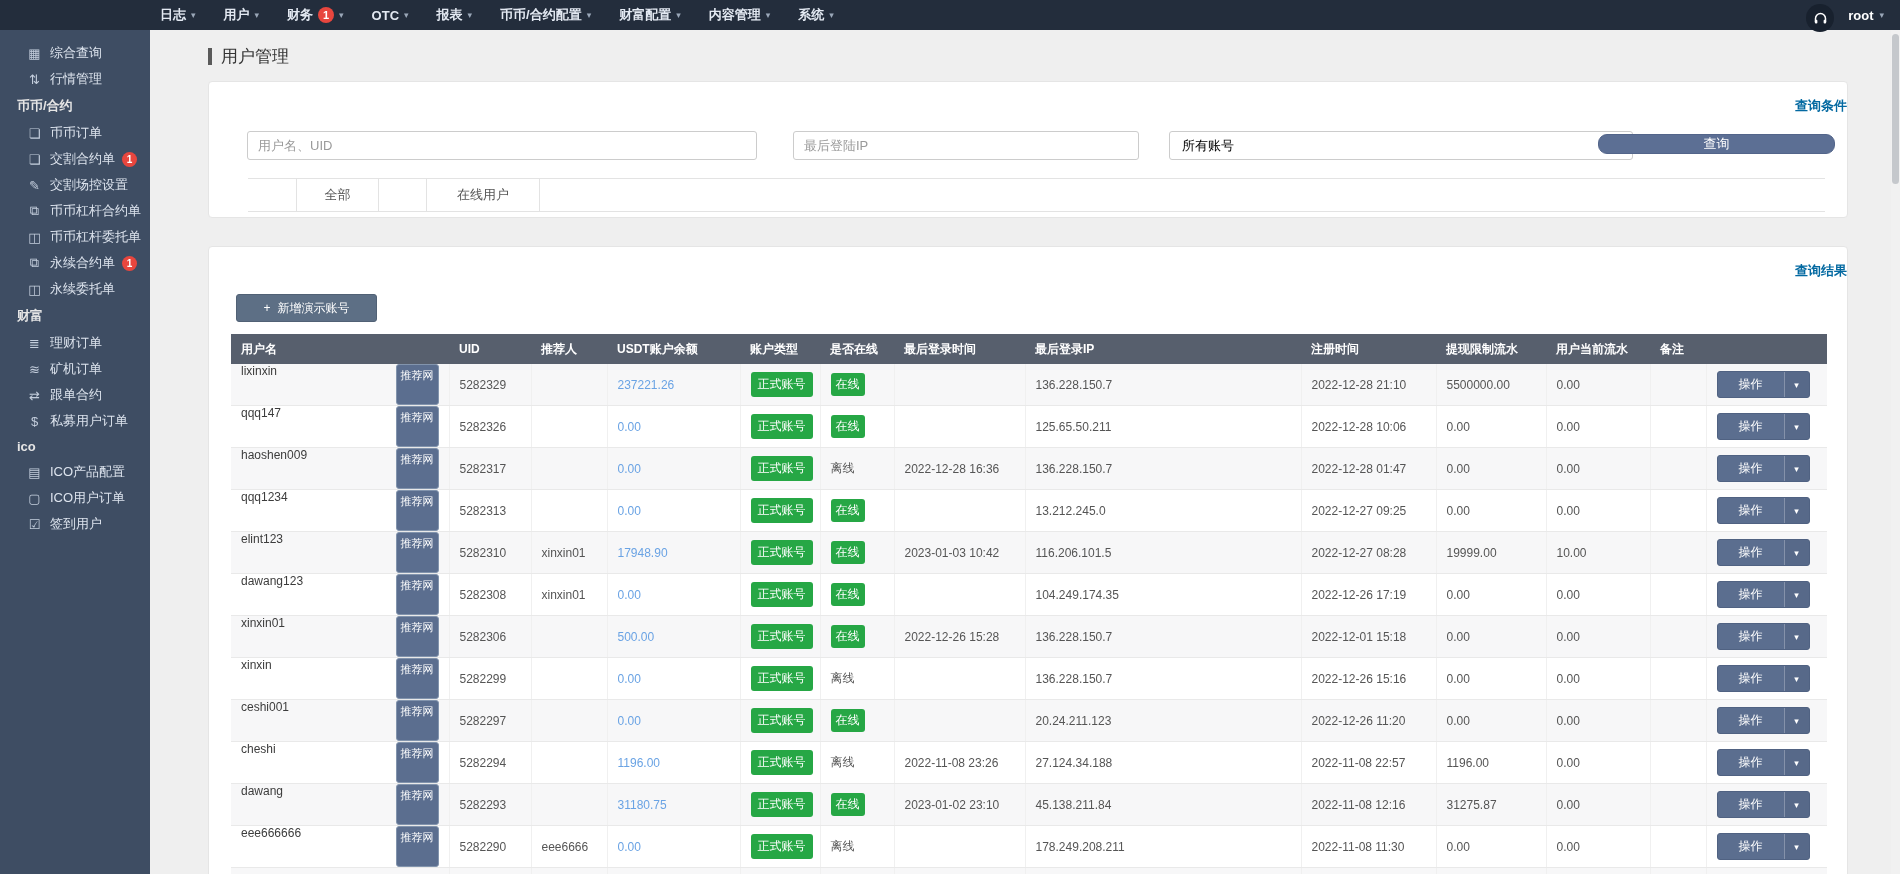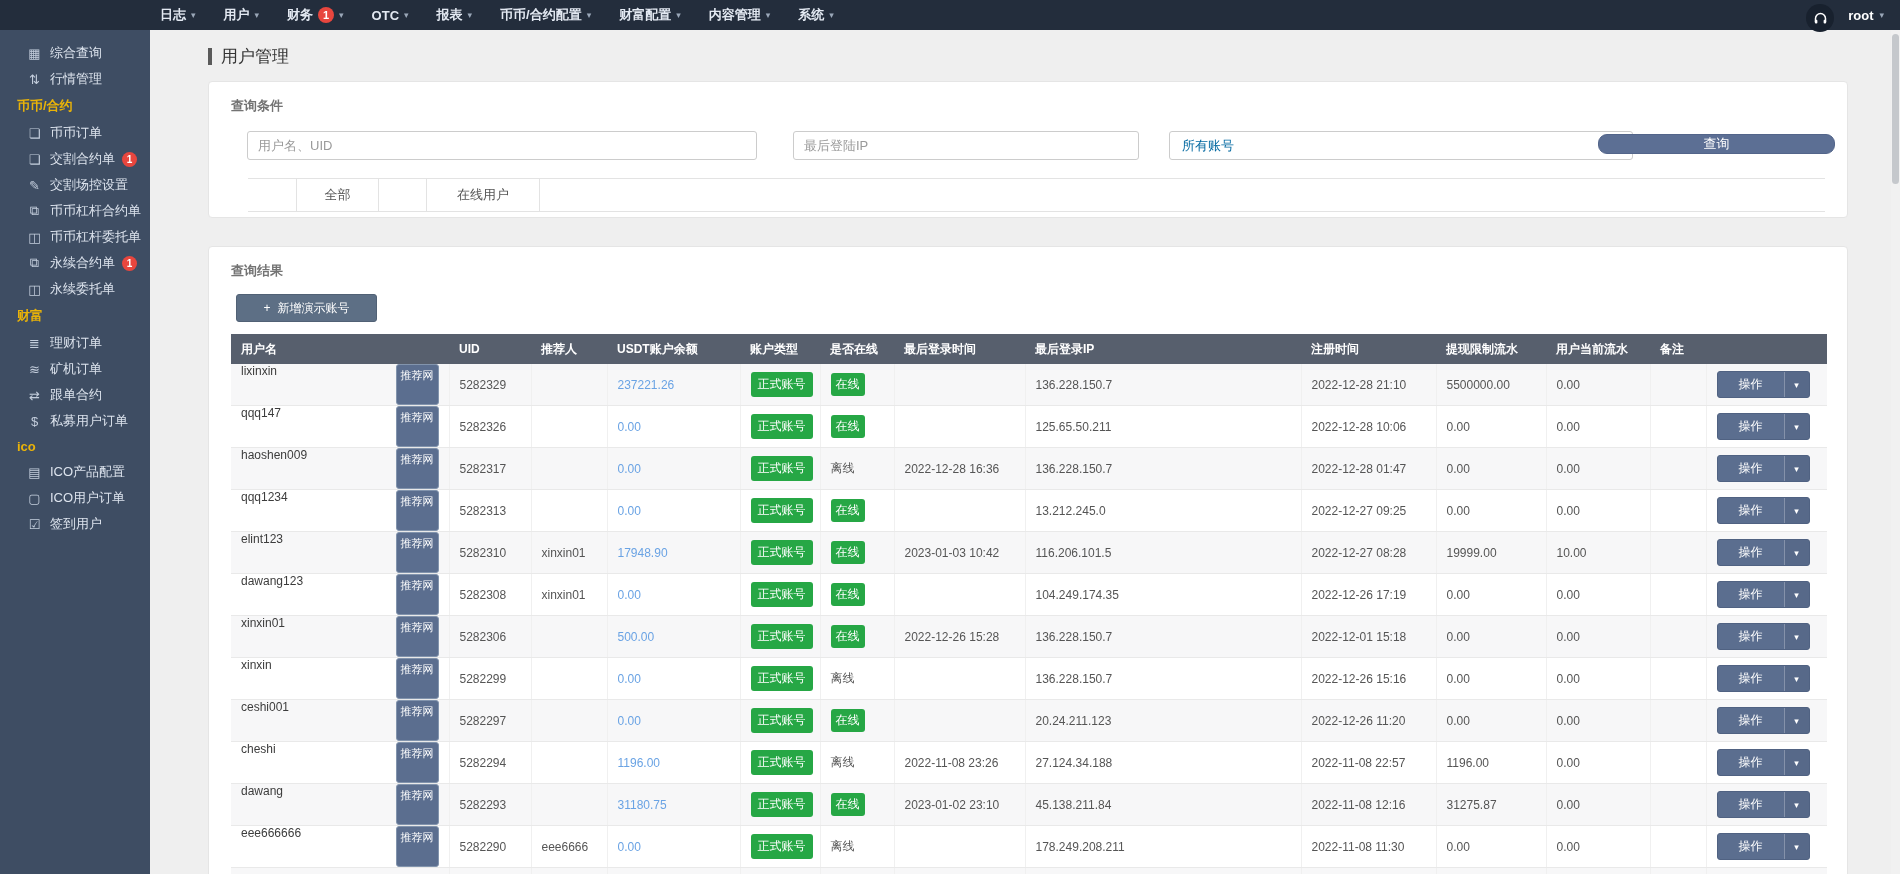--- a/index.html
+++ b/index.html
@@ -15,43 +15,43 @@
   .nav-badge { background:#e8463e; color:#fff; border-radius:50%; min-width:16px; height:16px; font-size:11px;
                display:inline-flex; align-items:center; justify-content:center; font-weight:bold; padding:0 2px; }
   .caret { font-size:9px; color:#9aa7b8; line-height:1; }
   .nav-right { position:absolute; right:16px; top:0; height:30px; display:flex; align-items:center; gap:14px; }
   .avatar { width:28px; height:28px; border-radius:50%; background:#18212e; display:flex; align-items:center;
             justify-content:center; margin-top:6px; }
   .nav-user { color:#fff; font-size:13px; font-weight:bold; display:flex; align-items:center; gap:6px; cursor:pointer; }
 
   
   .sidebar { position:absolute; top:30px; left:0; width:150px; bottom:0; background:#3e4d63; padding-top:10px; }
-  .side-header { color:#eab308; font-size:13px; font-weight:bold; padding:5px 0 5px 17px; }
+  .side-header { color:#e5e5e5; font-size:13px; font-weight:bold; padding:5px 0 5px 17px; }
   .side-item { display:flex; align-items:center; color:#dde4ee; font-size:13px; padding:4px 0 4px 27px; cursor:pointer; }
   .side-icon { width:15px; display:inline-flex; justify-content:center; margin-right:8px; color:#c3cddc; font-size:13px; }
   .side-badge { background:#e8463e; color:#fff; border-radius:50%; min-width:15px; height:15px; font-size:10px;
                 display:inline-flex; align-items:center; justify-content:center; margin-left:7px; font-weight:bold; }
 
   
   .main { position:absolute; left:150px; top:30px; right:0; bottom:0; background:#efefef; overflow:hidden;
           padding:0 52px 0 58px; }
   .page-title { margin-top:15px; display:flex; align-items:center; font-size:17px; color:#333; }
   .title-bar { width:4px; height:17px; background:#5a5a5a; margin-right:9px; }
 
   .panel { background:#fff; border:1px solid #e5e5e5; border-radius:4px; }
-  .panel-title { padding:15px 0 0 22px; font-size:13px; font-weight:bold; color:#737373; }
+  .panel-title { padding:15px 0 0 22px; font-size:13px; font-weight:bold; color:#0369a1;text-align:right; }
 
   .panel-query { margin-top:13px; height:137px; position:relative; }
   .q-input { position:absolute; top:49px; height:29px; border:1px solid #ccc; border-radius:3px; padding:0 10px;
              font-size:13px; color:#555; font-family:inherit; background:#fff; }
   .q-input::placeholder { color:#9a9a9a; }
   #inp-user { left:38px; width:510px; }
   #inp-ip { left:584px; width:346px; }
   .acct-select { position:absolute; top:49px; left:960px; width:464px; height:29px; border:1px solid #ccc;
-                 border-radius:3px; font-size:13px; color:#0369a1; padding:0 8px; background:#fff; font-family:inherit; }
+                 border-radius:3px; font-size:13px; color:#000000; padding:0 8px; background:#fff; font-family:inherit; }
   .btn-search { position:absolute; top:52px; left:1389px; width:237px; height:20px; background:#5c6f94; color:#fff;
                 border:1px solid #53658a; border-radius:9px; font-size:13px; cursor:pointer; font-family:inherit; }
   .tab-strip { position:absolute; top:96px; left:39px; right:22px; height:34px; border-top:1px solid #e3e3e3;
                border-bottom:1px solid #e3e3e3; display:flex; }
   .tab { border-left:1px solid #e3e3e3; border-right:1px solid #e3e3e3; margin-right:-1px; height:100%;
          display:flex; align-items:center; justify-content:center; font-size:13px; color:#555; cursor:pointer;
          background:#fff;margin-left:48px; }
   .tab:nth-child(1) { width:83px; }
   .tab:nth-child(2) { width:114px; }
 

